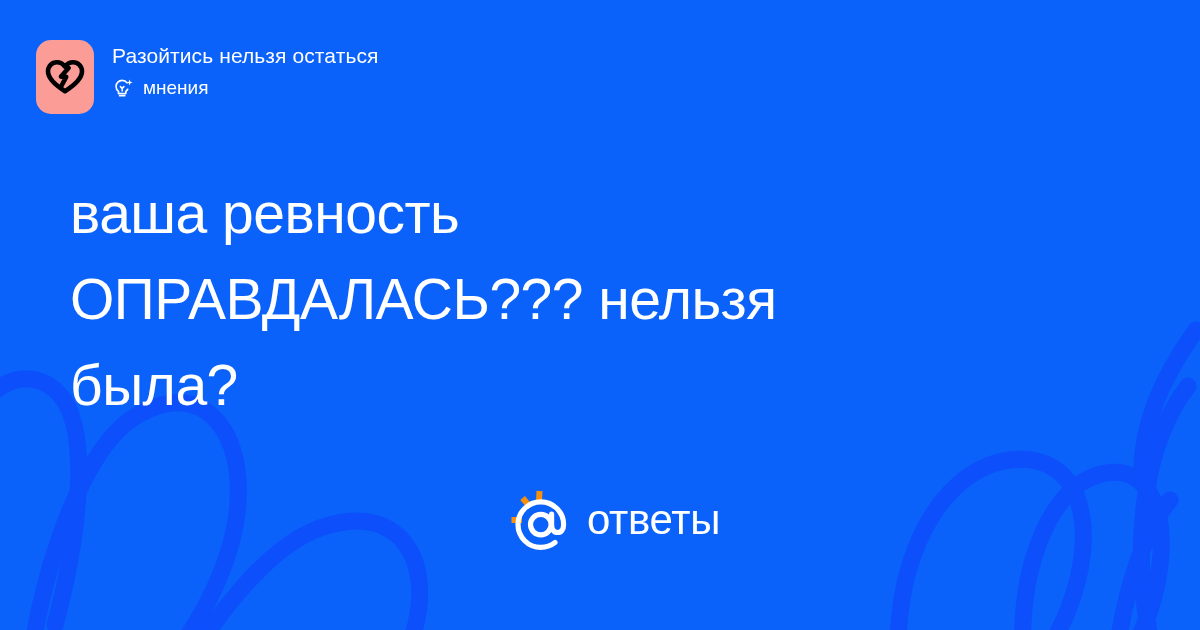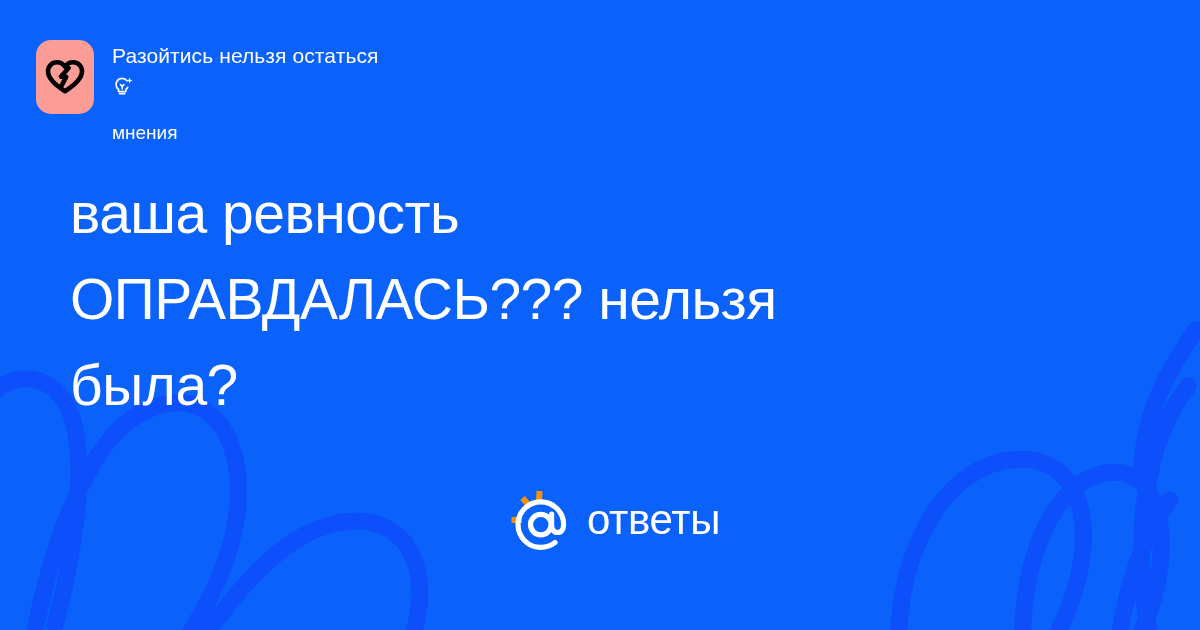--- a/index.html
+++ b/index.html
@@ -63,23 +63,22 @@
   #channel-title {
     color: #ffffff;
     font-size: 21px;
     line-height: 26px;
     letter-spacing: 0.1px;
     white-space: nowrap;
   }
 
   #channel-sub {
     display: flex;
-    align-items: flex-start;
-    gap: 23px;
-    flex-direction: column;
+    align-items: flex-end;
+    gap: 9px;
   }
 
   #channel-sub-label {
     color: #ffffff;
     font-size: 19px;
     line-height: 24px;
     white-space: nowrap;
   }
 
   

